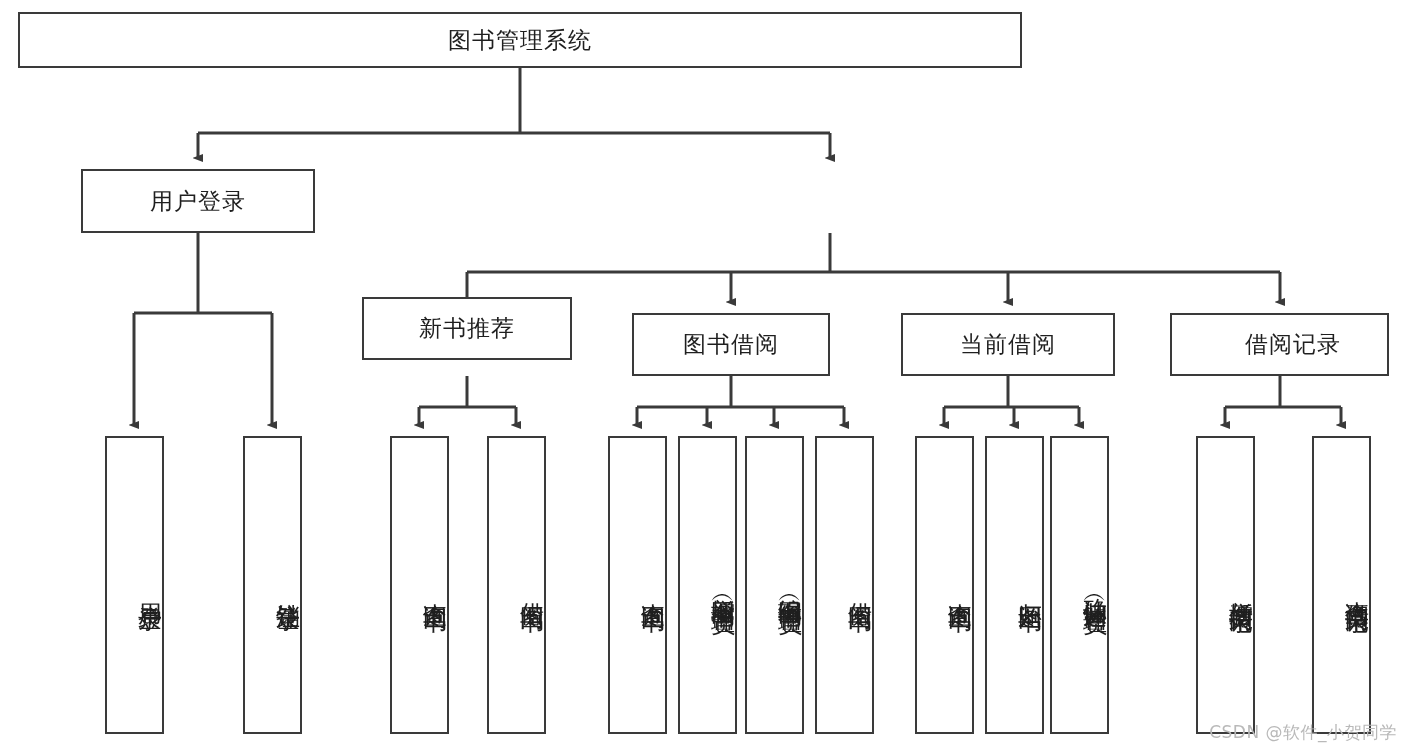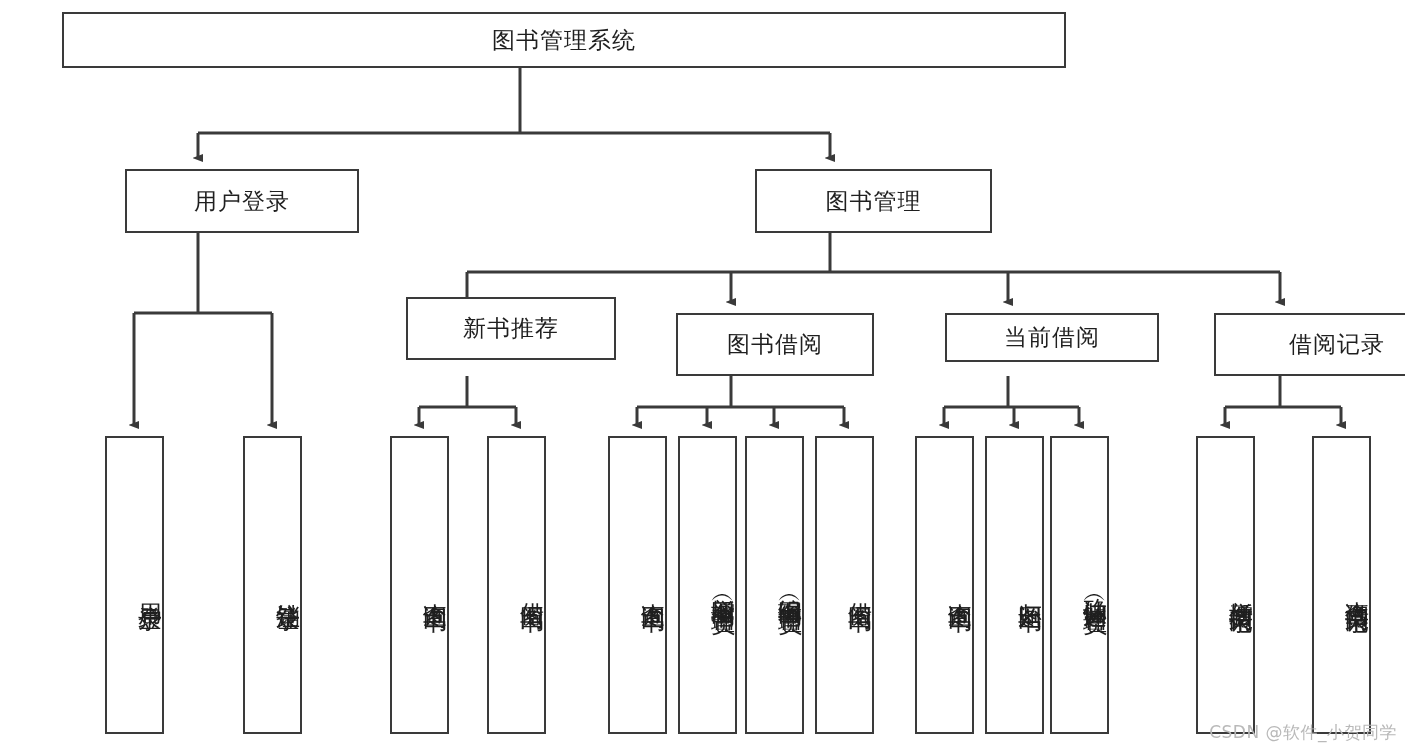--- a/index.html
+++ b/index.html
@@ -32,21 +32,20 @@
     background: #ffffff;
     display: flex;
     align-items: center;
     justify-content: center;
     color: #1f1f1f;
     z-index: 2;
   }
   .node.horizontal {
     font-size: 23px;
     letter-spacing: 1px;
-    margin-left: 44px;
   }
   .node.vertical {
     writing-mode: vertical-rl;
     text-orientation: upright;
     font-size: 24px;
     line-height: 1.08;
     letter-spacing: 2px;
     align-items: flex-start;
     justify-content: center;
     padding-top: 6px;
@@ -131,31 +130,28 @@
     </g>
   </svg>
 
   <div class="node horizontal" style="left:18px; top:12px; width:1004px; height:56px;">
     <span class="node-label">图书管理系统</span>
   </div>
 
   <div class="node horizontal" style="left:81px; top:169px; width:234px; height:64px;">
     <span class="node-label">用户登录</span>
   </div>
-  <div class="node horizontal" style="left:711px; top:169px; width:237px; height:64px;">
-    <span class="node-label">图书管理</span>
-  </div>
 
   <div class="node horizontal" style="left:362px; top:297px; width:210px; height:63px;">
     <span class="node-label">新书推荐</span>
   </div>
   <div class="node horizontal" style="left:632px; top:313px; width:198px; height:63px;align-items:center;">
     <span class="node-label">图书借阅</span>
   </div>
-  <div class="node horizontal" style="left:901px; top:313px; width:214px; height:49px;">
+  <div class="node horizontal" style="left:901px; top:313px; width:214px; height:63px;">
     <span class="node-label">当前借阅</span>
   </div>
   <div class="node horizontal" style="left:1170px; top:313px; width:219px; height:63px;padding-left:27px;">
     <span class="node-label">借阅记录</span>
   </div>
 
   <div class="node vertical" style="left:105px; top:436px; width:59px; height:298px;">
     <span class="vtext">用户登录</span>
   </div>
   <div class="node vertical" style="left:243px; top:436px; width:59px; height:298px;">

